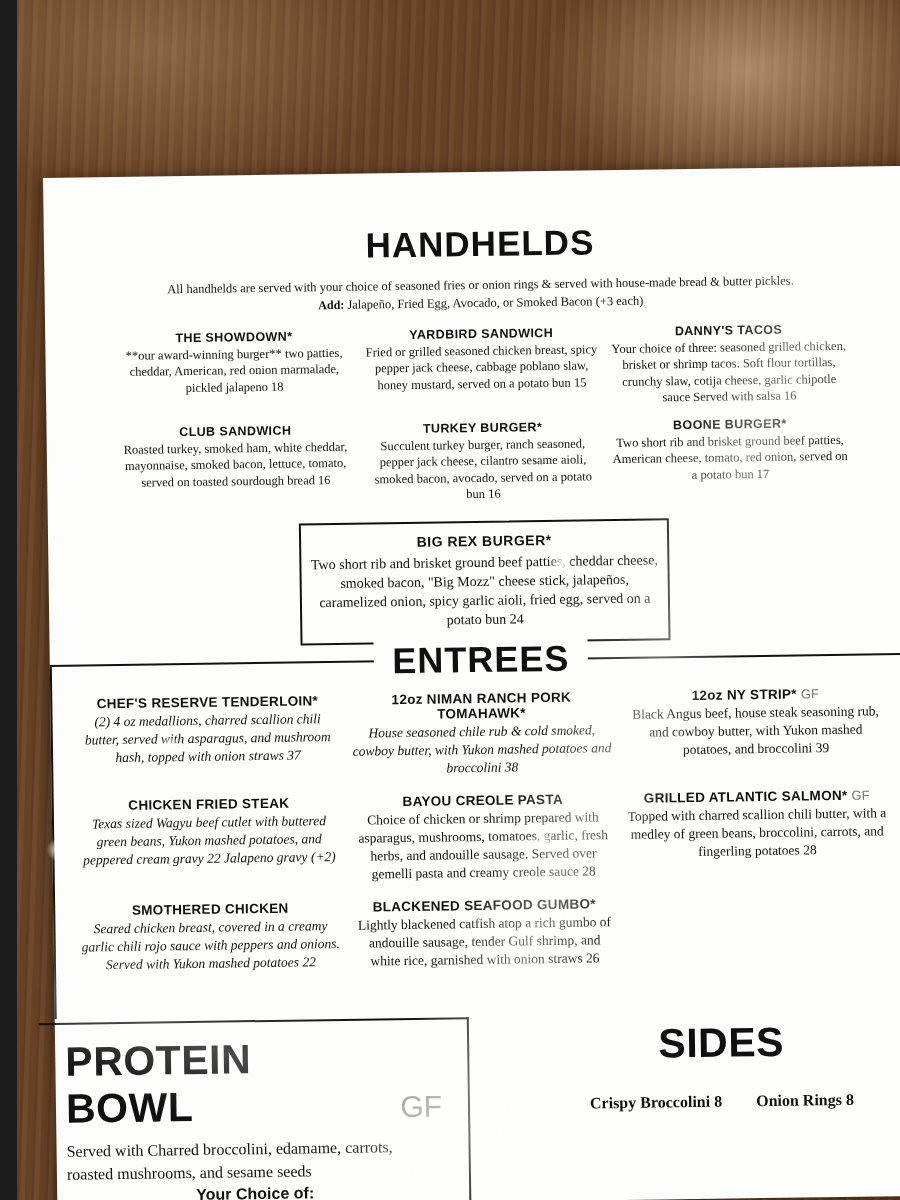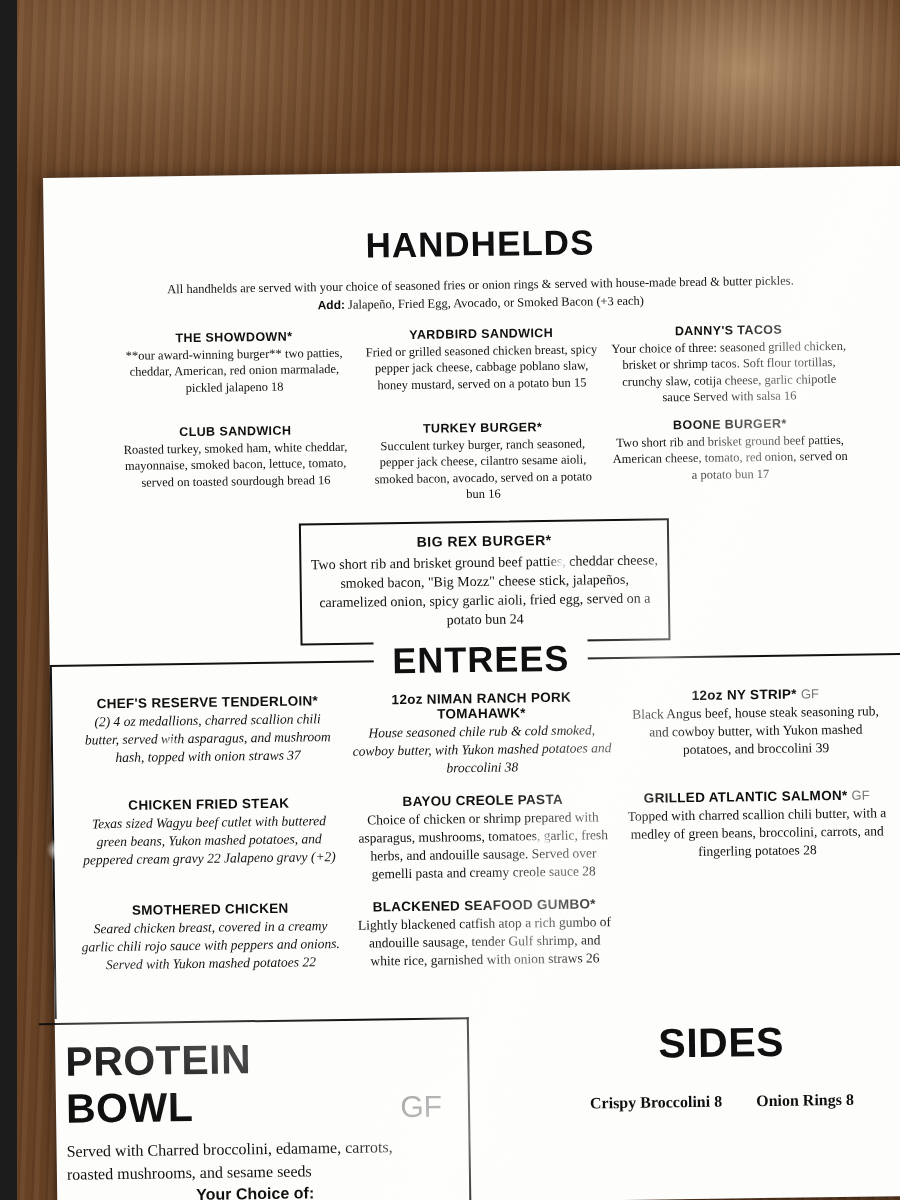--- a/index.html
+++ b/index.html
@@ -95,21 +95,21 @@
     font-size: 35px;
     margin: 52px 0 12px 0;
     letter-spacing: 1px;
   }
   .intro {
     text-align:center;
     font-size:12.5px;
     line-height:1.45;
     margin: 0 70px 14px 70px;
   }
-  .intro b { font-family:Liberation Sans, sans-serif; font-size:12px;text-align:right; }
+  .intro b { font-family:Liberation Serif, serif; font-size:12px;text-align:right; }
 
   
   .hh-grid {
     display:grid;
     grid-template-columns: 1fr 1fr 1fr;
     column-gap: 10px;
     row-gap: 12px;
     padding: 0 70px;
   }
   .item { text-align:center; }

